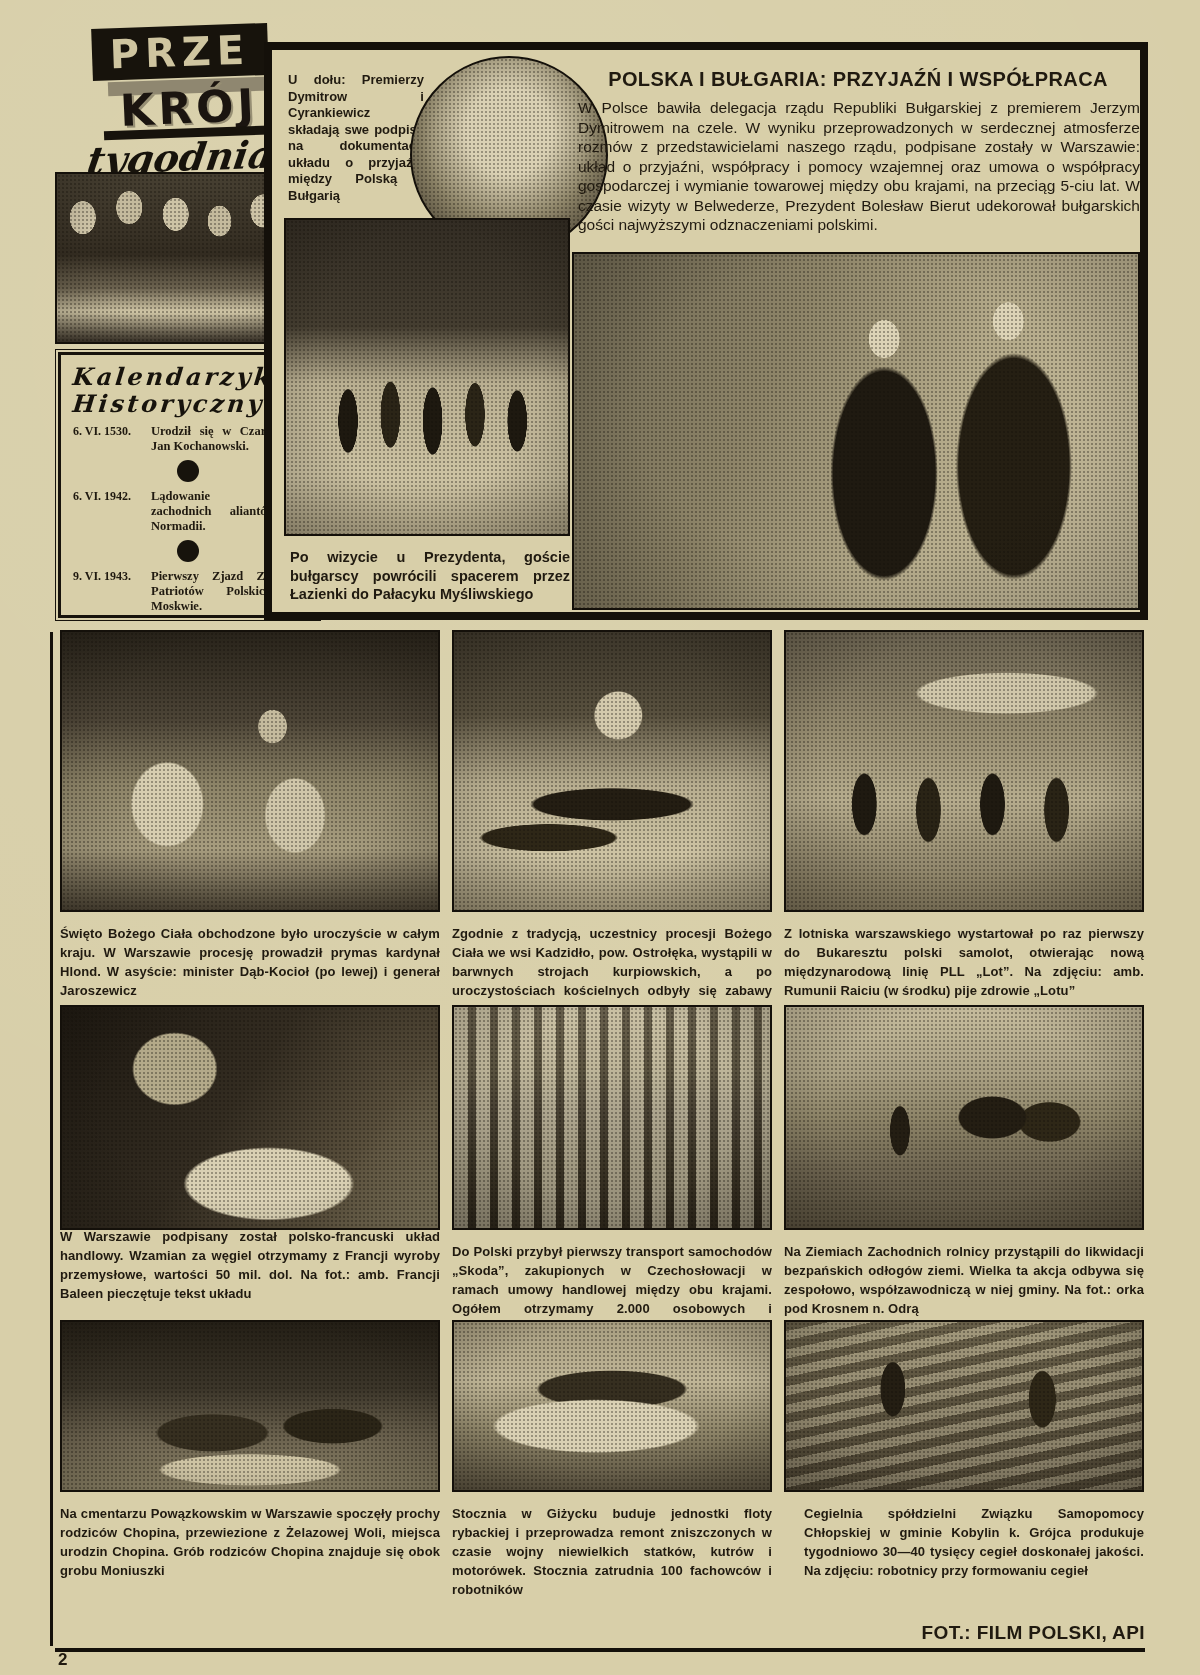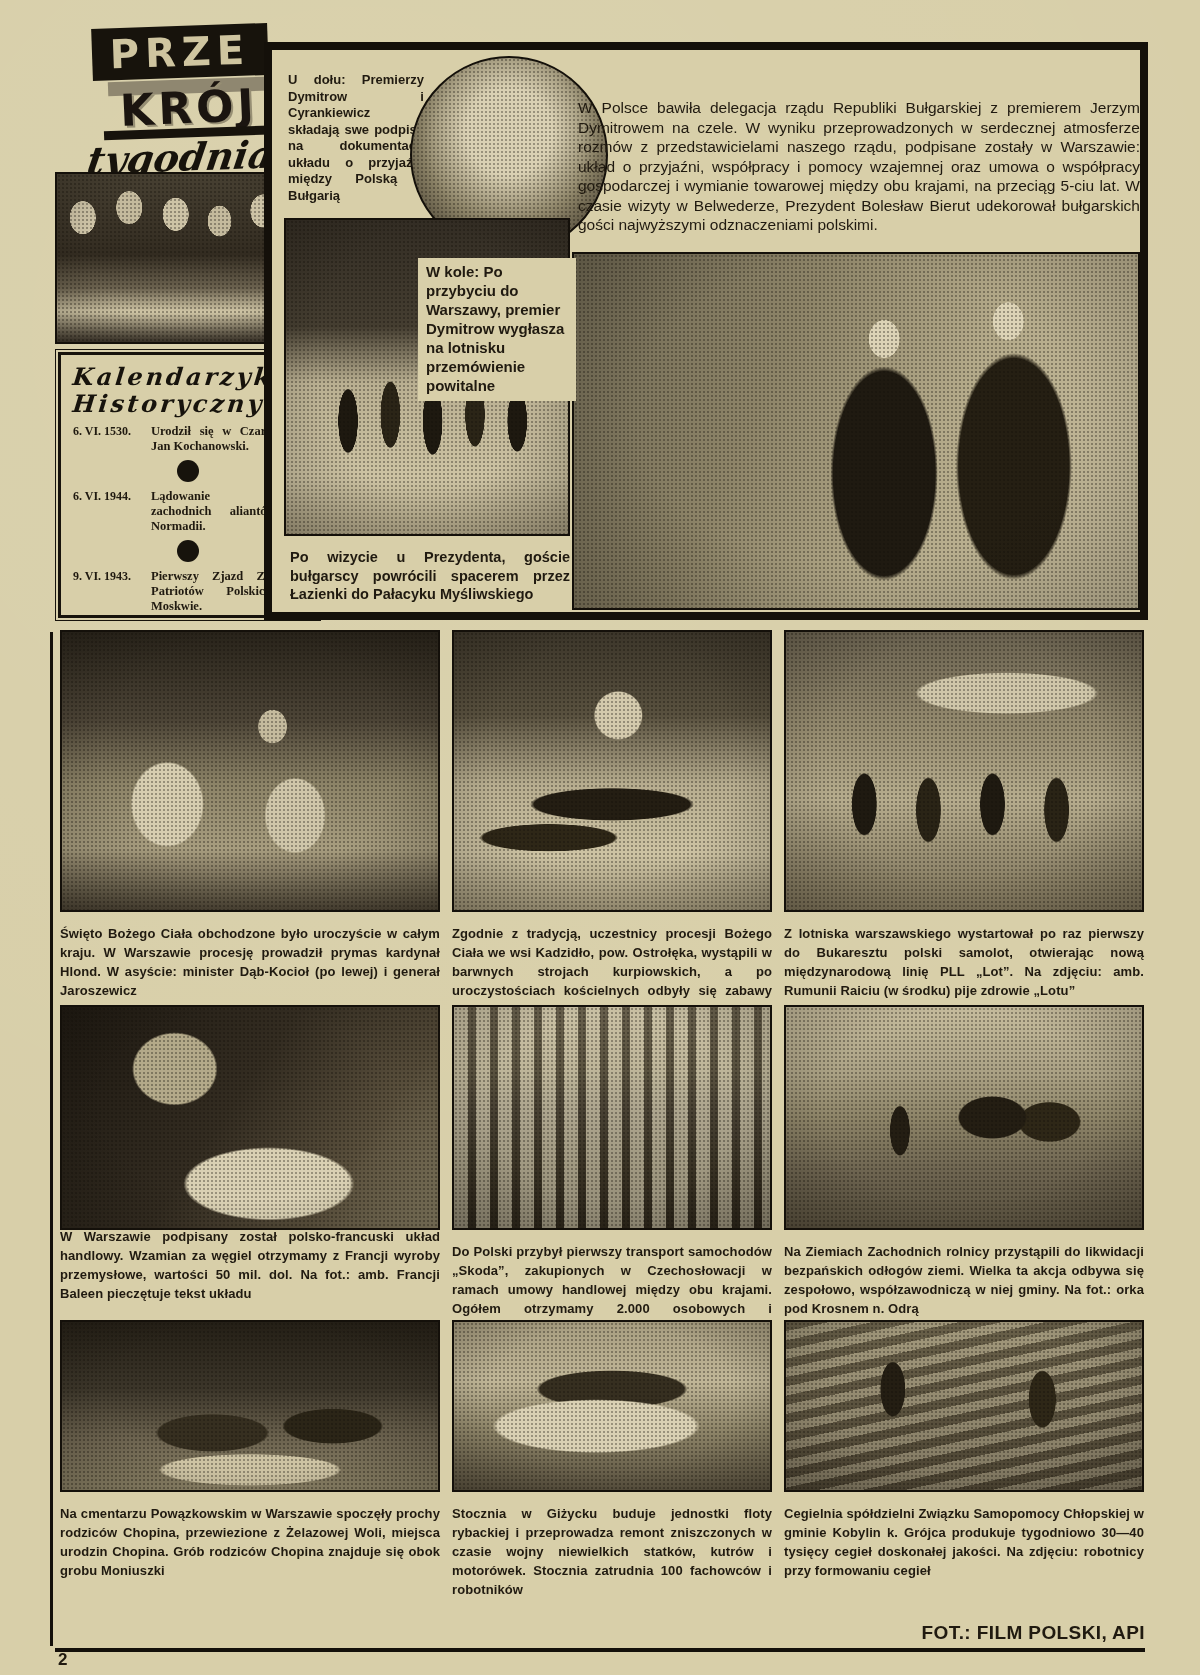--- a/index.html
+++ b/index.html
@@ -220,36 +220,36 @@
 
   <div class="calendar">
     <div class="cal-title">Kalendarzyk</div>
     <div class="cal-title">Historyczny</div>
     <div class="cal-entry">
       <span class="cal-date">6. VI. 1530.</span>
       <span class="cal-text">Urodził się w Czarnolasie Jan Kochanowski.</span>
     </div>
     <div class="cal-dot"></div>
     <div class="cal-entry">
-      <span class="cal-date">6. VI. 1944.</span>
+      <span class="cal-date">6. VI. 1942.</span>
       <span class="cal-text">Lądowanie wojsk zachodnich aliantów w Normadii.</span>
     </div>
     <div class="cal-dot"></div>
     <div class="cal-entry">
       <span class="cal-date">9. VI. 1943.</span>
       <span class="cal-text">Pierwszy Zjazd Związku Patriotów Polskich w Moskwie.</span>
     </div>
   </div>
 
   <div class="feature">
     <p class="f-topcaption">U dołu: Premierzy Dymitrow i Cyrankiewicz składają swe podpisy na dokumentach układu o przyjaźni między Polską i Bułgarią</p>
     <div class="photo ph-circle"></div>
+    <h1 class="f-headline">POLSKA I BUŁGARIA: PRZYJAŹŃ I WSPÓŁPRACA</h1>
     <p class="f-body">W Polsce bawiła delegacja rządu Republiki Bułgarskiej z premierem Jerzym Dymitrowem na czele. W wyniku przeprowadzonych w serdecznej atmosferze rozmów z przedstawicielami naszego rządu, podpisane zostały w Warszawie: układ o przyjaźni, współpracy i pomocy wzajemnej oraz umowa o współpracy gospodarczej i wymianie towarowej między obu krajami, na przeciąg 5-ciu lat. W czasie wizyty w Belwederze, Prezydent Bolesław Bierut udekorował bułgarskich gości najwyższymi odznaczeniami polskimi.</p>
     <div class="photo ph-walk"></div>
-    <p class="f-circlecaption">W kole: Po przybyciu do Warszawy, premier Dymitrow wygłasza na lotnisku przemówienie powitalne</p>
     <p class="f-walkcaption">Po wizycie u Prezydenta, goście bułgarscy powrócili spacerem przez Łazienki do Pałacyku Myśliwskiego</p>
     <div class="photo ph-terrace"></div>
   </div>
 
   <div class="rule-left"></div>
 
   <div class="story" style="left:60px; top:630px; width:380px;">
     <div class="photo ph-corpus" style="width:380px; height:282px;"></div>
     <p class="caption" style="top:294px;">Święto Bożego Ciała obchodzone było uroczyście w całym kraju. W Warszawie procesję prowadził prymas kardynał Hlond. W asyście: minister Dąb-Kocioł (po lewej) i generał Jaroszewicz</p>
   </div>
@@ -278,20 +278,20 @@
   <div class="story" style="left:60px; top:1320px; width:380px;">
     <div class="photo ph-funeral" style="width:380px; height:172px;"></div>
     <p class="caption" style="top:184px;">Na cmentarzu Powązkowskim w Warszawie spoczęły prochy rodziców Chopina, przewiezione z Żelazowej Woli, miejsca urodzin Chopina. Grób rodziców Chopina znajduje się obok grobu Moniuszki</p>
   </div>
   <div class="story" style="left:452px; top:1320px; width:320px;">
     <div class="photo ph-boat" style="width:320px; height:172px;"></div>
     <p class="caption" style="top:184px;">Stocznia w Giżycku buduje jednostki floty rybackiej i przeprowadza remont zniszczonych w czasie wojny niewielkich statków, kutrów i motorówek. Stocznia zatrudnia 100 fachowców i robotników</p>
   </div>
   <div class="story" style="left:784px; top:1320px; width:360px;">
     <div class="photo ph-brick" style="width:360px; height:172px;"></div>
-    <p class="caption" style="top:184px;">Cegielnia spółdzielni Związku Samopomocy Chłopskiej w gminie Kobylin k. Grójca produkuje tygodniowo 30—40 tysięcy cegieł doskonałej jakości. Na zdjęciu: robotnicy przy formowaniu cegieł</p>
+    <p class="caption" style="top:184px;margin-left:20px;">Cegielnia spółdzielni Związku Samopomocy Chłopskiej w gminie Kobylin k. Grójca produkuje tygodniowo 30—40 tysięcy cegieł doskonałej jakości. Na zdjęciu: robotnicy przy formowaniu cegieł</p>
   </div>
 
   <p class="credit">FOT.: FILM POLSKI, API</p>
   <div class="footer-rule"></div>
   <p class="page-number">2</p>
 
 </div>
 
 </body></html>

